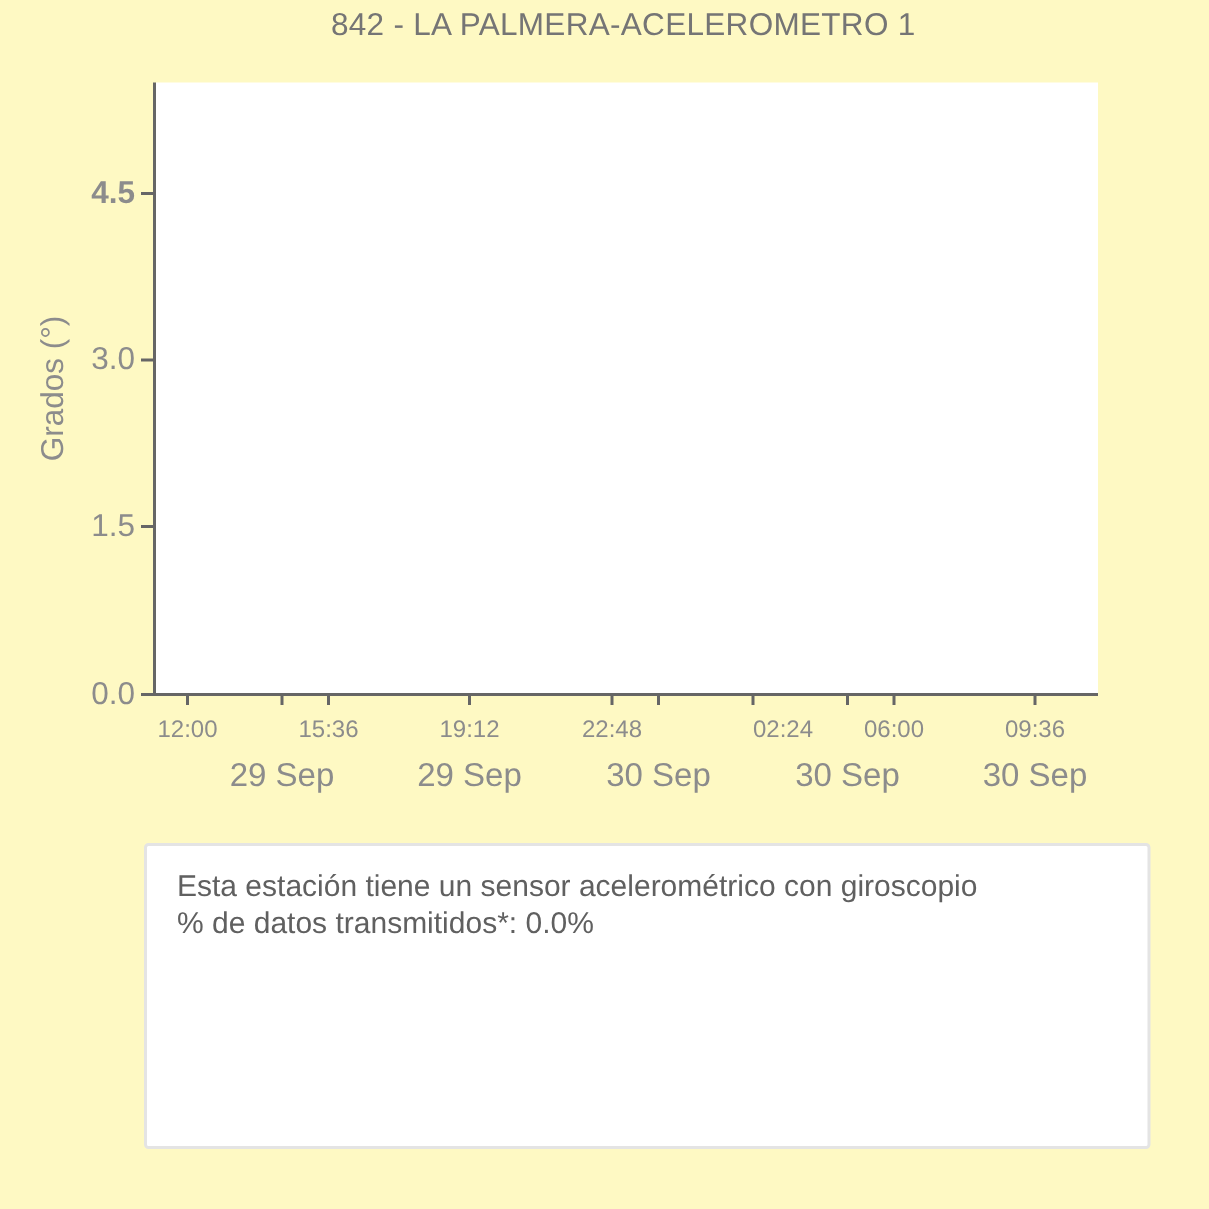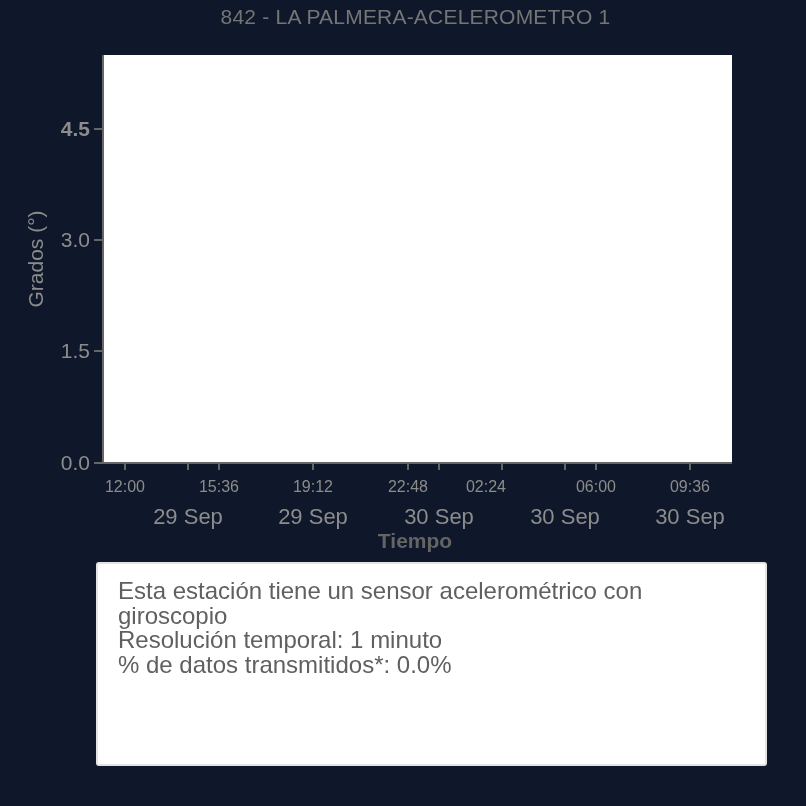--- a/index.html
+++ b/index.html
@@ -5,21 +5,21 @@
   html, body {
     margin: 0;
     padding: 0;
     background: #ffffff;
     font-family: "Liberation Sans", sans-serif;
   }
   #stage {
     position: relative;
     width: 806px;
     height: 806px;
-    background: #0f172a;
+    background: #fef9c3;
     overflow: hidden;
   }
   .abs { position: absolute; }
 
   
   .chart-title {
     left: 99px; top: 5px; width: 633px;
     text-align: center;
     font-size: 21px;
     color: #757575;
@@ -73,21 +73,21 @@
   
   .info-box {
     left: 96px; top: 562px; width: 671px; height: 204px;
     box-sizing: border-box;
     border: 2px solid #e4e4e4;
     border-radius: 3px;
     background: #ffffff;
     padding: 15px 20px;
   }
   .info-line {
-    font-size: 24px;
+    font-size: 20px;
     line-height: 24.5px;
     color: #606060;
   }
   .legend-row {
     display: flex;
     align-items: center;
     margin-top: 5px;
     height: 24px;
   }
   .legend-swatch {
@@ -133,31 +133,29 @@
   <div class="abs xtick" style="left:689px;"></div>
 
   <div class="abs xtick" style="left:187px;"></div>
   <div class="abs xtick" style="left:438px;"></div>
   <div class="abs xtick" style="left:564px;"></div>
 
   <div class="abs xlab-time" style="left:85px;">12:00</div>
   <div class="abs xlab-time" style="left:179px;">15:36</div>
   <div class="abs xlab-time" style="left:273px;">19:12</div>
   <div class="abs xlab-time" style="left:368px;">22:48</div>
-  <div class="abs xlab-time" style="left:446px;">02:24</div>
+  <div class="abs xlab-time" style="left:482px;">02:24</div>
   <div class="abs xlab-time" style="left:556px;">06:00</div>
   <div class="abs xlab-time" style="left:650px;">09:36</div>
 
   <div class="abs xlab-date" style="left:143px;">29 Sep</div>
   <div class="abs xlab-date" style="left:268px;">29 Sep</div>
   <div class="abs xlab-date" style="left:394px;">30 Sep</div>
   <div class="abs xlab-date" style="left:520px;">30 Sep</div>
   <div class="abs xlab-date" style="left:645px;">30 Sep</div>
 
-  <div class="abs x-axis-title">Tiempo</div>
 
   <div class="abs info-box">
     <div class="info-line">Esta estación tiene un sensor acelerométrico con giroscopio</div>
-    <div class="info-line">Resolución temporal: 1 minuto</div>
     <div class="info-line">% de datos transmitidos*: 0.0%</div>
   </div>
 
 </div>
 
 </body></html>

